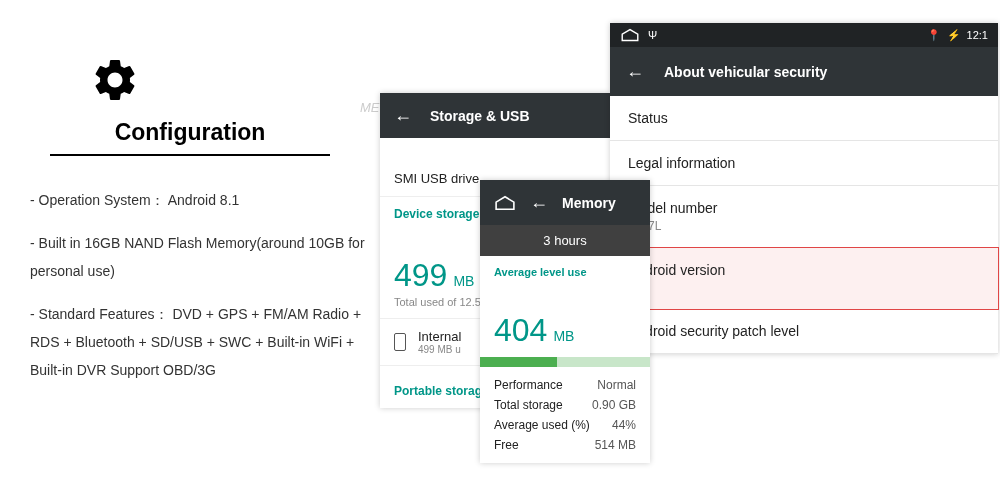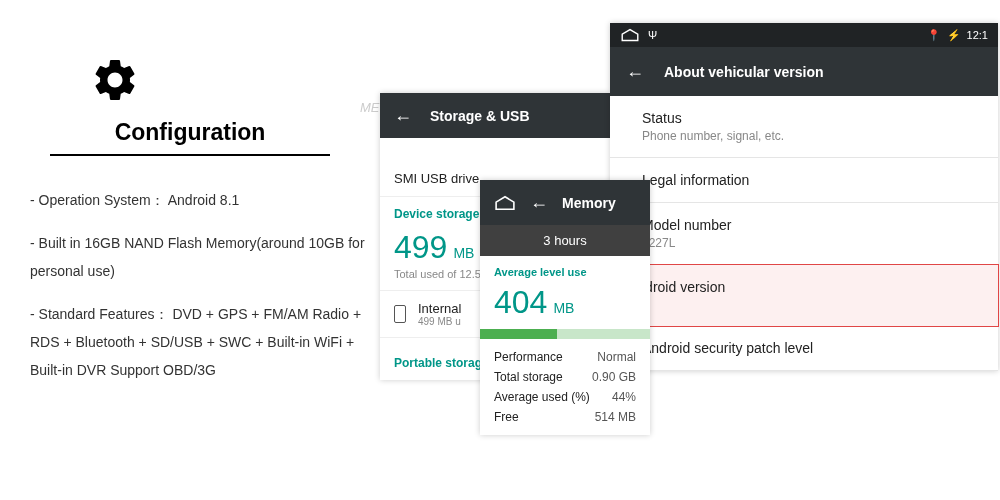--- a/index.html
+++ b/index.html
@@ -10,21 +10,21 @@
 .config-title { font-size: 23px; font-weight: bold; text-align: center; border-bottom: 2px solid #000; padding-bottom: 8px; margin-bottom: 30px; width: 280px; margin-left: 20px; }
 .spec-line { font-size: 14px; line-height: 2; margin-bottom: 15px; color: #333; }
 
 .storage-panel { position: absolute; left: 380px; top: 93px; width: 230px; background: #fff; box-shadow: 0 0 6px rgba(0,0,0,0.2); }
 .storage-header { background: #2f3437; color: #fff; padding: 12px 14px; display: flex; align-items: center; gap: 18px; }
 .back-arrow { color: #fff; font-size: 18px; }
 .header-title { font-size: 14px; font-weight: bold; }
 .usb-line { padding: 10px 14px; font-size: 13px; color: #222; border-bottom: 1px solid #eee; margin-top: 23px; }
 .section-label { padding: 10px 14px 4px; font-size: 12px; color: #009688; font-weight: bold; }
 .big-num-row { padding: 4px 14px 2px; display: flex; align-items: baseline; gap: 6px; }
-.big-num { font-size: 32px; color: #009688; font-weight: 300; }
+.big-num { font-size: 32px; color: #009688; font-weight: 300; margin-top: 28px; }
 .big-unit { font-size: 14px; color: #009688; }
 .sub-text { padding: 0 14px 10px; font-size: 11px; color: #888; }
 .internal-row { padding: 10px 14px; display: flex; align-items: center; gap: 12px; border-top: 1px solid #eee; border-bottom: 1px solid #eee; }
 .phone-icon { width: 12px; height: 18px; border: 1.5px solid #555; border-radius: 2px; position: relative; }
 .internal-text { font-size: 13px; color: #222; }
 .internal-sub { font-size: 10px; color: #888; }
 .portable-label { padding: 18px 14px 10px; font-size: 12px; color: #009688; font-weight: bold; }
 
 .memory-panel { position: absolute; left: 480px; top: 180px; width: 170px; background: #fff; box-shadow: 0 0 6px rgba(0,0,0,0.2); z-index: 2; }
 .memory-header { background: #2f3437; color: #fff; padding: 12px 14px; display: flex; align-items: center; gap: 14px; }
@@ -37,21 +37,21 @@
 .mem-bar-fill { height: 100%; background: #4caf50; width: 45%; }
 .perf-rows { padding: 8px 14px; font-size: 12px; color: #222; }
 .perf-row { display: flex; justify-content: space-between; padding: 3px 0; }
 .perf-val { color: #555; text-align: right; }
 
 .about-panel { position: absolute; left: 610px; top: 23px; width: 388px; background: #fff; box-shadow: 0 0 6px rgba(0,0,0,0.2); }
 .status-bar { background: #202325; color: #fff; padding: 5px 10px; display: flex; align-items: center; gap: 10px; font-size: 11px; }
 .status-left { display: flex; gap: 8px; align-items: center; }
 .status-right { margin-left: auto; display: flex; gap: 6px; align-items: center; }
 .about-header { background: #2f3437; color: #fff; padding: 14px 16px; display: flex; align-items: center; gap: 20px; }
-.about-item { padding: 14px 32px; border-bottom: 1px solid #e5e5e5; }
+.about-item { padding: 14px 18px; border-bottom: 1px solid #e5e5e5; }
 .about-label { font-size: 14px; color: #222; }
 .about-sub { font-size: 12px; color: #888; margin-top: 3px; }
 .highlight-box { border: 1px solid #e04646; background: #fdf0f0; margin: -1px; padding: 14px 18px; }
 
 .watermark { position: absolute; left: 360px; top: 100px; font-size: 13px; color: #ccc; z-index: 0; font-style: italic; }
 </style>
 </head>
 <body>
 
 <div class="watermark">MEKEAE</div>
@@ -136,25 +136,24 @@
       <span>Ψ</span>
     </div>
     <div class="status-right">
       <span>📍</span>
       <span>⚡</span>
       <span>12:1</span>
     </div>
   </div>
   <div class="about-header">
     <span class="back-arrow">←</span>
-    <span class="header-title">About vehicular version</span>
+    <span class="header-title">About vehicular security</span>
   </div>
   <div class="about-item">
     <div class="about-label">Status</div>
-    <div class="about-sub">Phone number, signal, etc.</div>
   </div>
   <div class="about-item">
     <div class="about-label">Legal information</div>
   </div>
   <div class="about-item">
     <div class="about-label">Model number</div>
     <div class="about-sub">8227L</div>
   </div>
   <div class="highlight-box">
     <div class="about-label">Android version</div>

